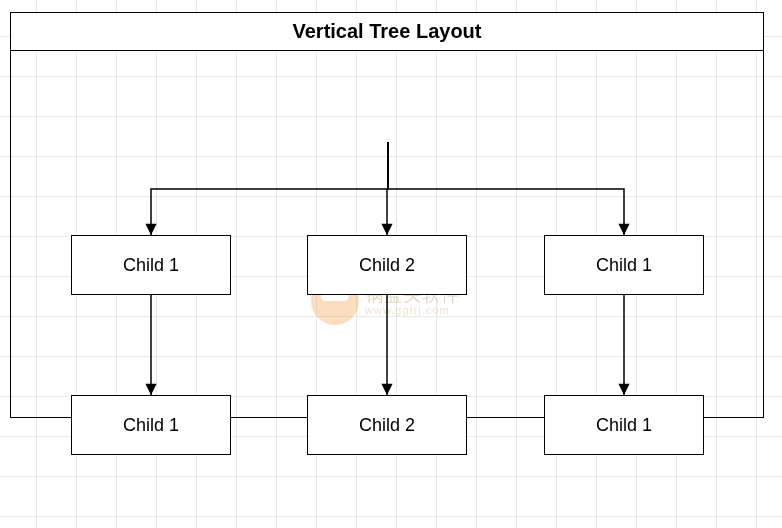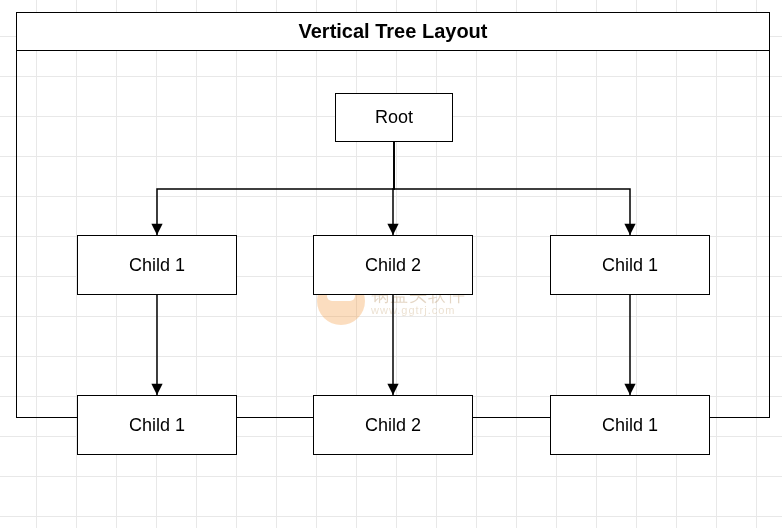--- a/index.html
+++ b/index.html
@@ -15,21 +15,21 @@
       position: absolute;
       inset: 0;
       background-image:
         linear-gradient(to right, #e8e8e8 1px, transparent 1px),
         linear-gradient(to bottom, #e8e8e8 1px, transparent 1px);
       background-size: 40px 40px;
       background-position: -4px -4px;
     }
     .frame {
       position: absolute;
-      left: 16px;
+      left: 10px;
       top: 12px;
       width: 754px;
       height: 406px;
       border: 1.5px solid #000;
       background: transparent;
     }
     .frame-title {
       height: 38px;
       border-bottom: 1.5px solid #000;
       display: flex;
@@ -123,23 +123,20 @@
       <g id="edge-group" stroke="#000" stroke-width="1.5" fill="none">
           <path d="M 377 91 L 377 138 L 140 138 L 140 184" marker-end="url(#arrow)"></path>
           <path d="M 377 91 L 377 138 L 376 138 L 376 184" marker-end="url(#arrow)"></path>
           <path d="M 377 91 L 377 138 L 613 138 L 613 184" marker-end="url(#arrow)"></path>
           <path d="M 140 244 L 140 344" marker-end="url(#arrow)"></path>
           <path d="M 376 244 L 376 344" marker-end="url(#arrow)"></path>
           <path d="M 613 244 L 613 344" marker-end="url(#arrow)"></path>
         </g>
     </svg>
 
-    <div class="node" id="n-root" style="left: 318px; top: 42px; width: 118px; height: 49px;">
-        <span>Root</span>
-      </div>
     <div class="node" id="n-c1" style="left: 60px; top: 184px; width: 160px; height: 60px;">
         <span>Child 1</span>
       </div>
     <div class="node" id="n-c2" style="left: 296px; top: 184px; width: 160px; height: 60px;">
         <span>Child 2</span>
       </div>
     <div class="node" id="n-c3" style="left: 533px; top: 184px; width: 160px; height: 60px;">
         <span>Child 1</span>
       </div>
     <div class="node" id="n-g1" style="left: 60px; top: 344px; width: 160px; height: 60px;">

